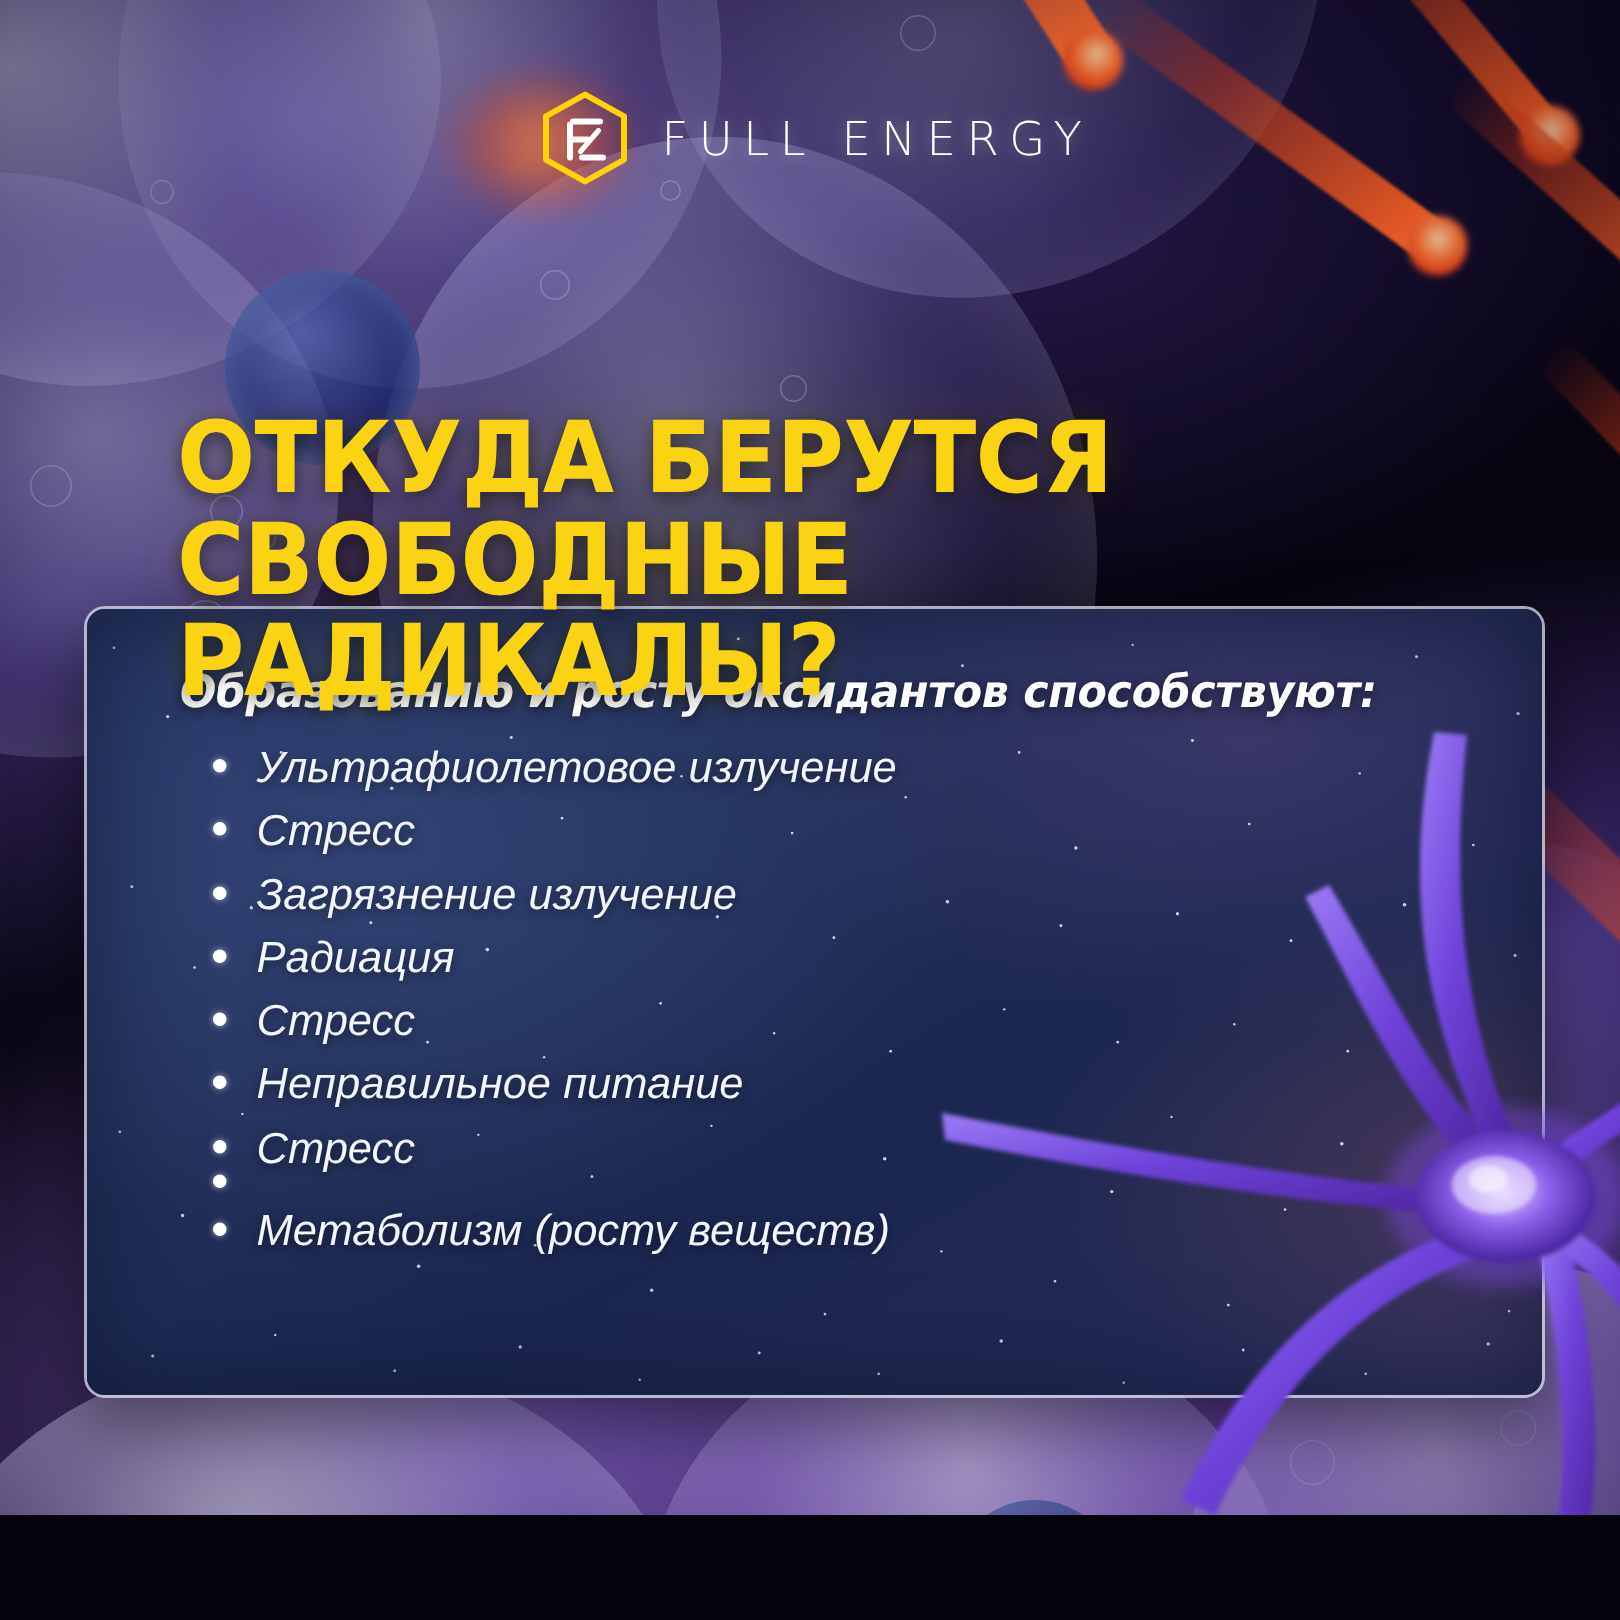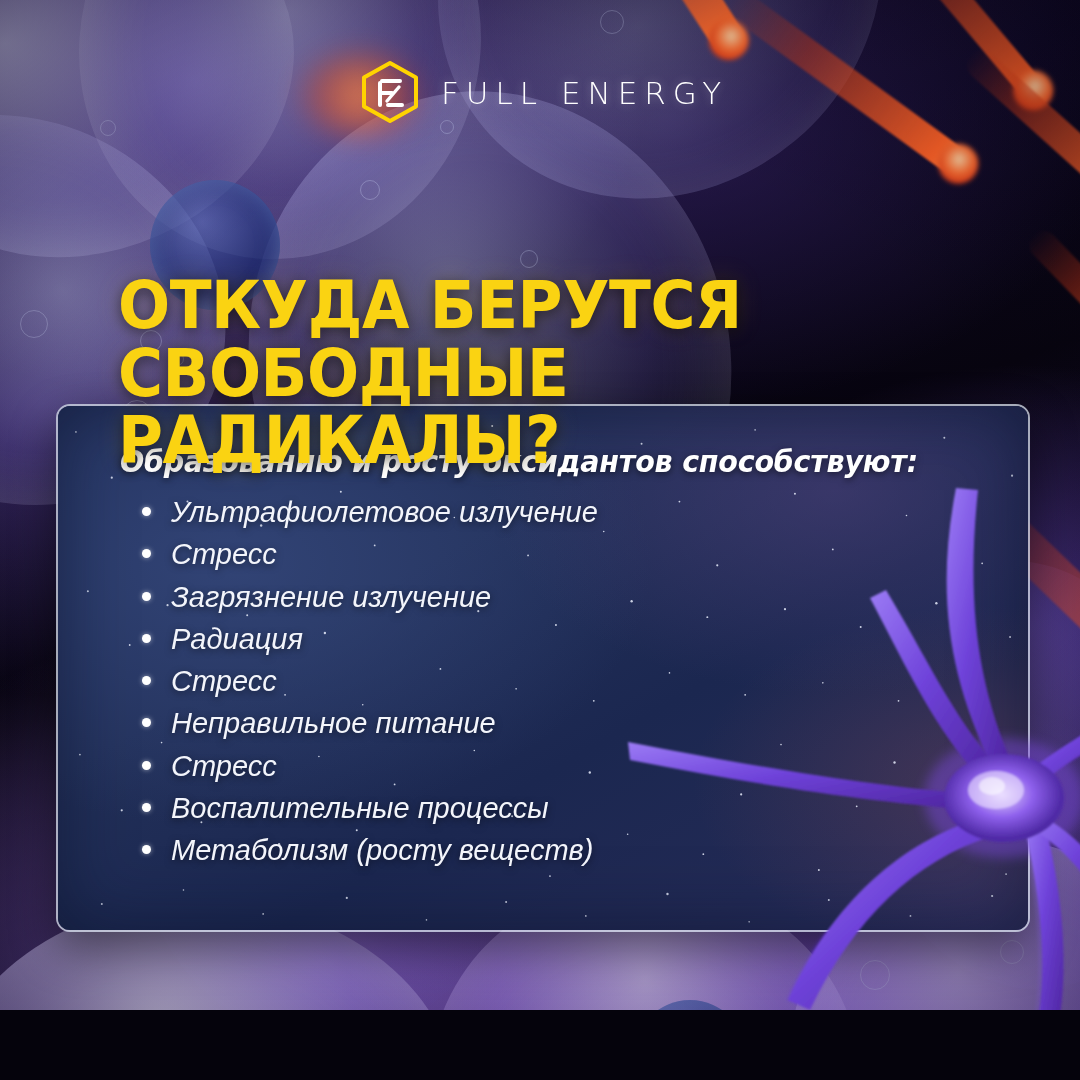--- a/index.html
+++ b/index.html
@@ -401,21 +401,20 @@
         <li class="bullet">
           <span class="dot"></span>
           <span class="bullet-text">Неправильное питание</span>
         </li>
         <li class="bullet">
           <span class="dot"></span>
           <span class="bullet-text">Стресс</span>
         </li>
         <li class="bullet">
           <span class="dot"></span>
-          <span class="bullet-text">Воспалительные процессы</span>
         </li>
         <li class="bullet">
           <span class="dot"></span>
           <span class="bullet-text">Метаболизм (росту веществ)</span>
         </li>
       </ul>
     </div>
   </section>
 
   <svg style="position:absolute;left:600px;top:480px;width:520px;height:560px;z-index:18;pointer-events:none;" viewBox="0 0 520 560">

